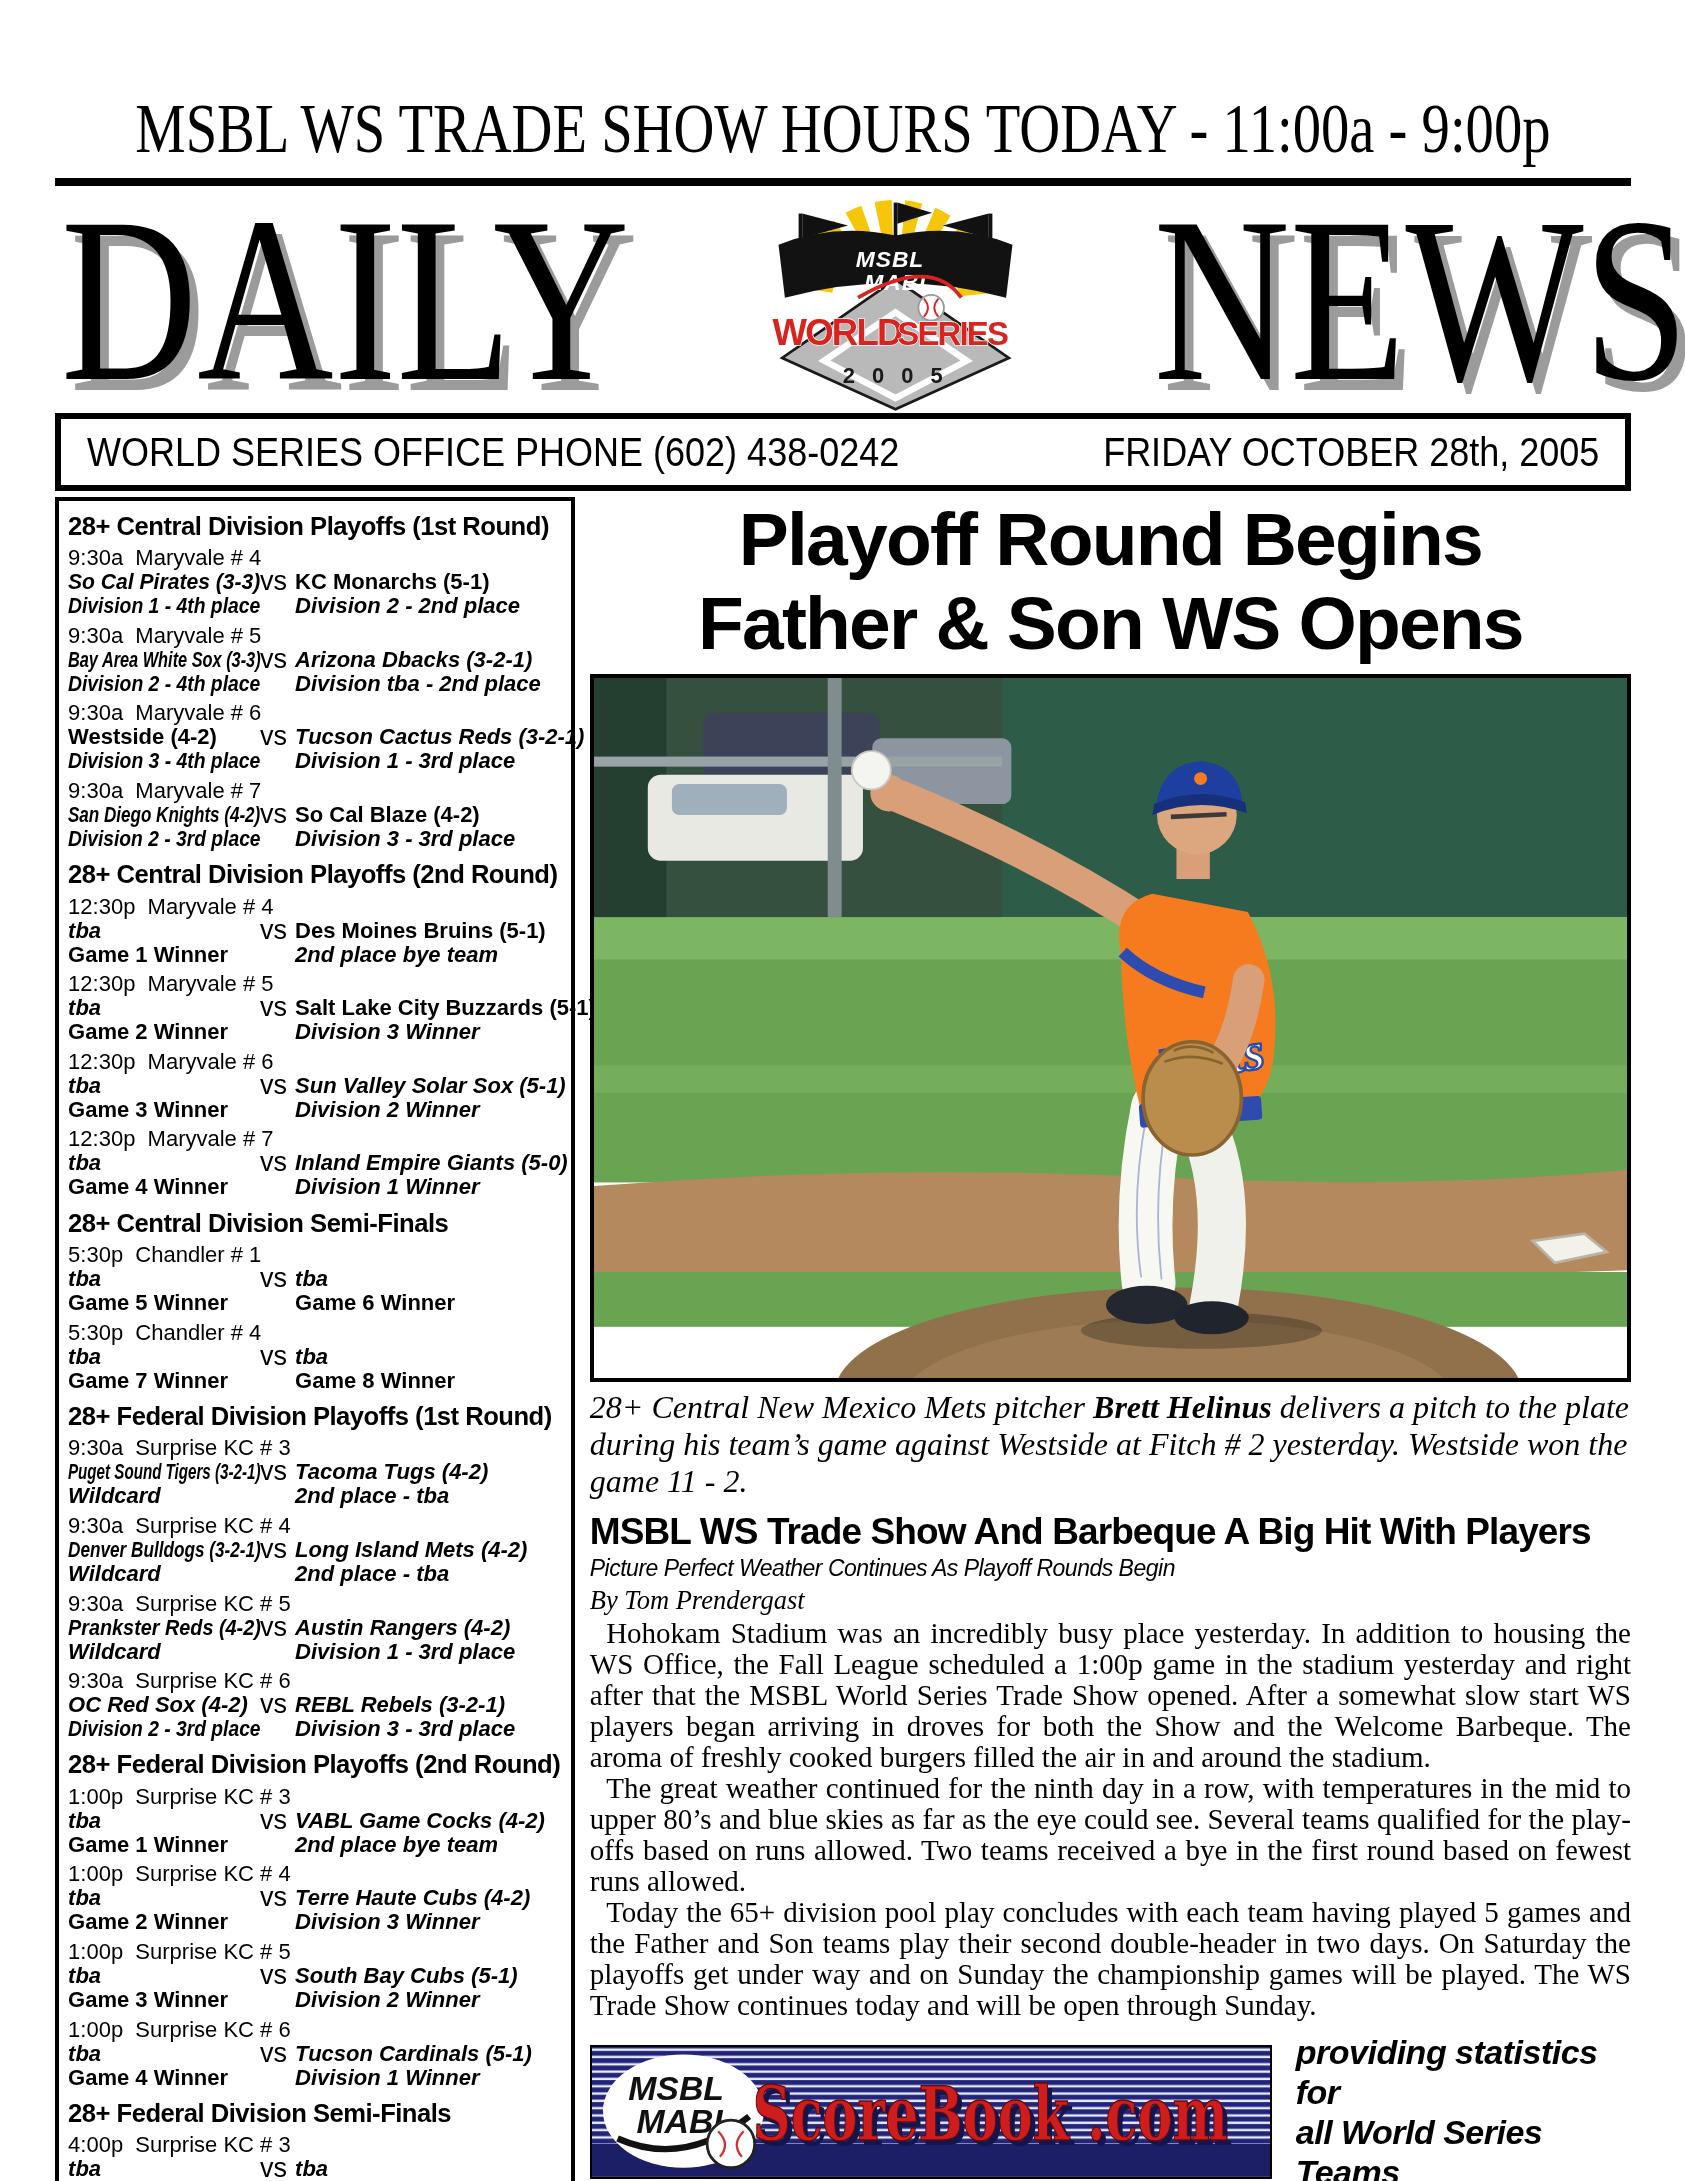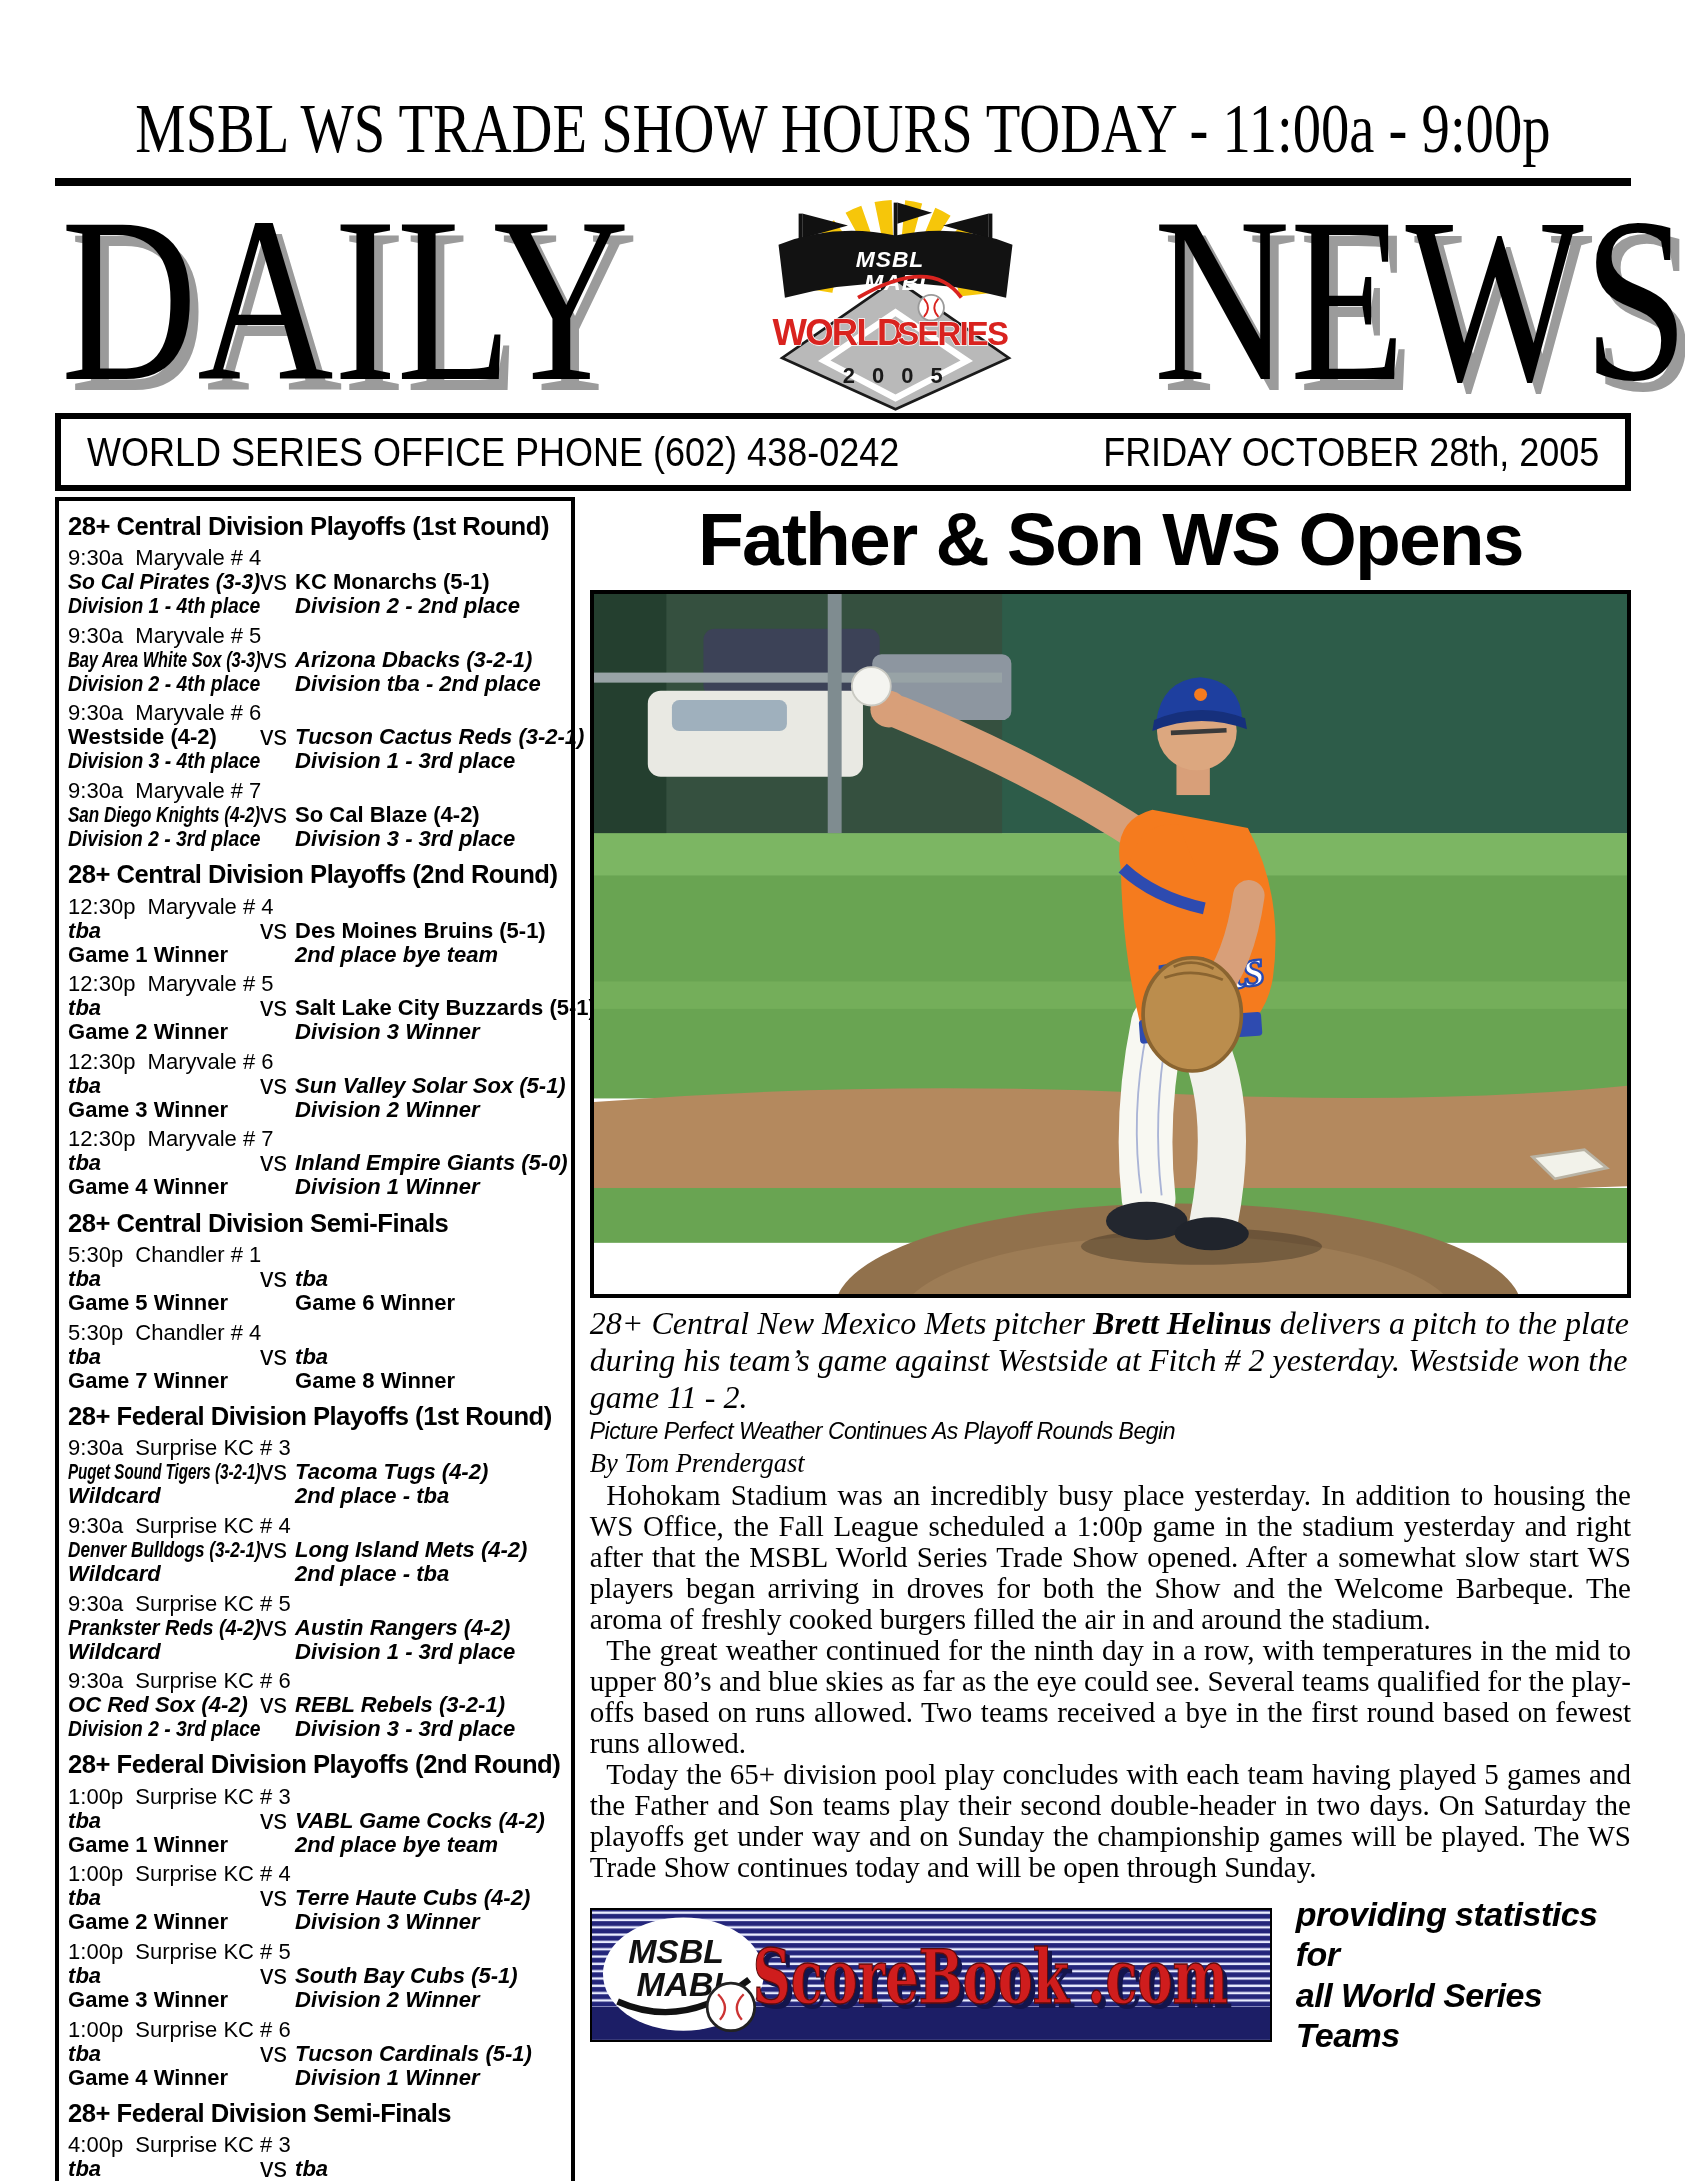--- a/index.html
+++ b/index.html
@@ -387,20 +387,21 @@
                 </div>
   </div>
 
 </div>
   </div>
 </div>
     </div>
 
     <div class="main">
       <div class="headline">
+        <div>Playoff Round Begins</div>
         <div>Father &amp; Son WS Opens</div>
       </div>
 
       <div class="photo-frame">
         <svg viewBox="0 0 1114 766" preserveAspectRatio="none">
           <rect width="1114" height="262" fill="#2d5c49"></rect>
           <rect width="440" height="262" fill="#35503f"></rect>
           <rect width="78" height="262" fill="#243f2f"></rect>
           <rect x="118" y="38" rx="12" width="190" height="74" fill="#3c4257"></rect>
           <rect x="300" y="66" rx="10" width="150" height="72" fill="#8d96a0"></rect>
@@ -437,20 +438,21 @@
           <circle cx="650" cy="150" r="43" fill="#dca77f"></circle>
           <path d="M606,140 Q612,94 654,91 Q698,95 699,140 Q653,119 606,140 Z" fill="#1e3f9f"></path>
           <path d="M604,138 Q652,117 702,136 L704,148 Q652,129 602,150 Z" fill="#16307c"></path>
           <circle cx="654" cy="110" r="7" fill="#f57b1e"></circle>
           <path d="M622,152 L682,149" stroke="#3a3a3a" stroke-width="5"></path>
         </svg>
       </div>
 
       <div class="caption"><span>28+ Central New Mexico Mets pitcher </span><span class="cap-bold">Brett Helinus</span><span> delivers a pitch to the plate during his team’s game against Westside at Fitch # 2 yesterday. Westside won the game 11 - 2.</span></div>
 
+      <div class="art-head">MSBL WS Trade Show And Barbeque A Big Hit With Players</div>
       <div class="art-sub">Picture Perfect Weather Continues As Playoff Rounds Begin</div>
       <div class="byline">By Tom Prendergast</div>
       <div class="article">
           <p>Hohokam Stadium was an incredibly busy place yesterday. In addition to housing the WS Office, the Fall League scheduled a 1:00p game in the stadium yesterday and right after that the MSBL World Series Trade Show opened. After a somewhat slow start WS players began arriving in droves for both the Show and the Welcome Barbeque. The aroma of freshly cooked burgers filled the air in and around the stadium.</p>
           <p>The great weather continued for the ninth day in a row, with temperatures in the mid to upper 80’s and blue skies as far as the eye could see. Several teams qualified for the play-offs based on runs allowed. Two teams received a bye in the first round based on fewest runs allowed.</p>
           <p>Today the 65+ division pool play concludes with each team having played 5 games and the Father and Son teams play their second double-header in two days. On Saturday the playoffs get under way and on Sunday the championship games will be played. The WS Trade Show continues today and will be open through Sunday.</p>
         </div>
 
       <div class="adrow">
         <div class="adbanner">

